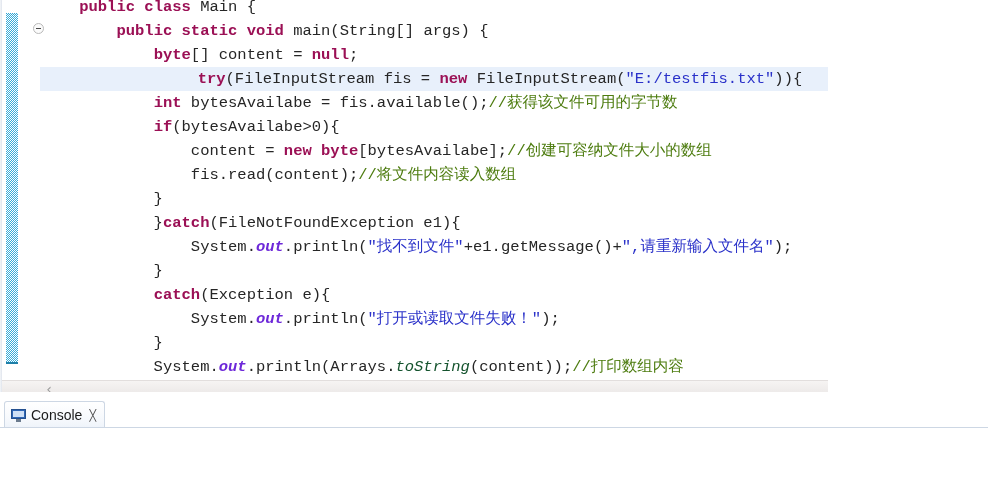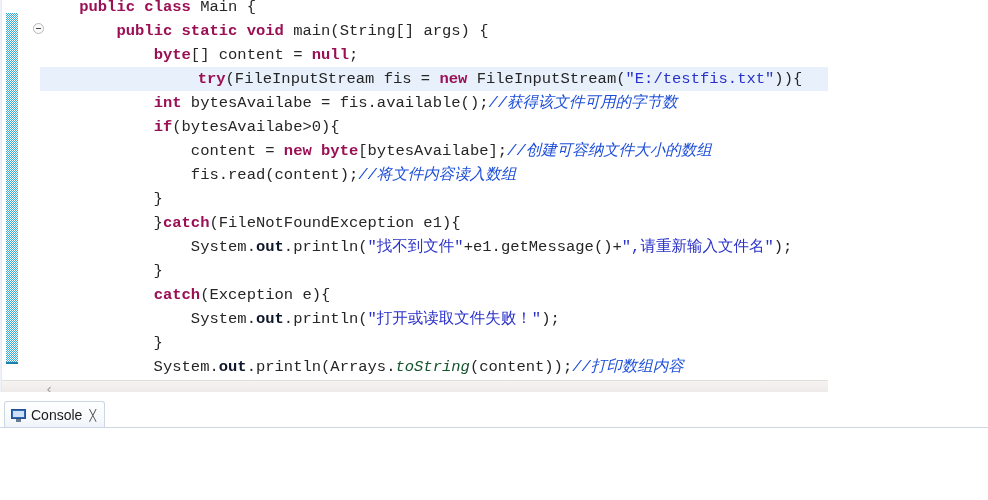--- a/index.html
+++ b/index.html
@@ -104,22 +104,22 @@
   .code-inner {
     position: absolute;
     left: 0; top: -5px;
     width: 948px;
   }
 
   
   .kw   { color: #9b1055; font-weight: bold; }
   .plain{ color: #262626; }
   .str  { color: #2a31c9; }
-  .cmtg { color: #1d4ed8; font-style: italic; }
-  .fld  { color: #0f172a; font-weight: bold; }
+  .cmtg { color: #4d7c0f; }
+  .fld  { color: #6d28d9; font-weight: bold; font-style: italic; }
   .mth  { color: #14532d; font-style: italic; }
 
   
   .hscroll {
     position: absolute;
     left: 2px; top: 380px;
     width: 984px; height: 17px;
     background: linear-gradient(to bottom,#f6f4f3 0%,#efeceb 55%,#eae7e6 100%);
     border-top: 1px solid #e2dedd;
     box-sizing: border-box;

